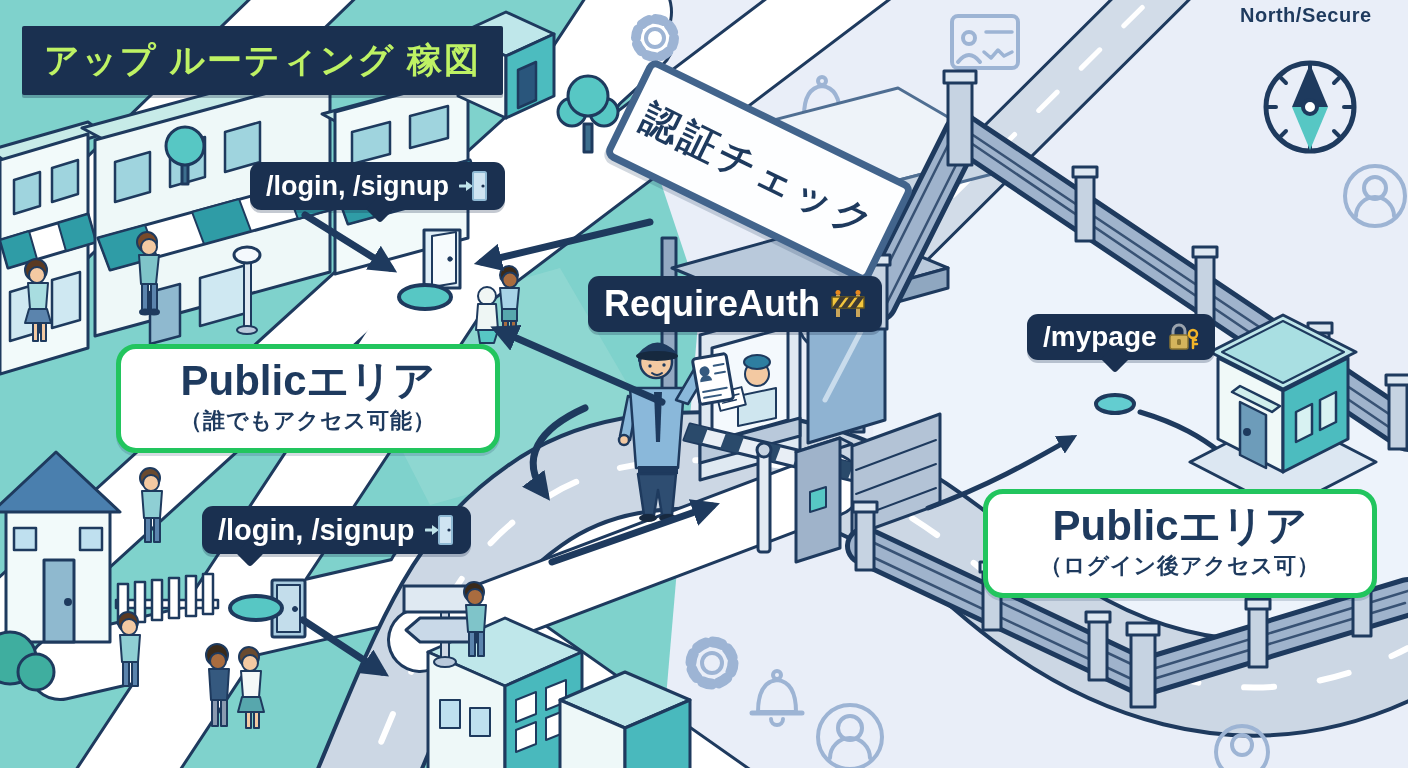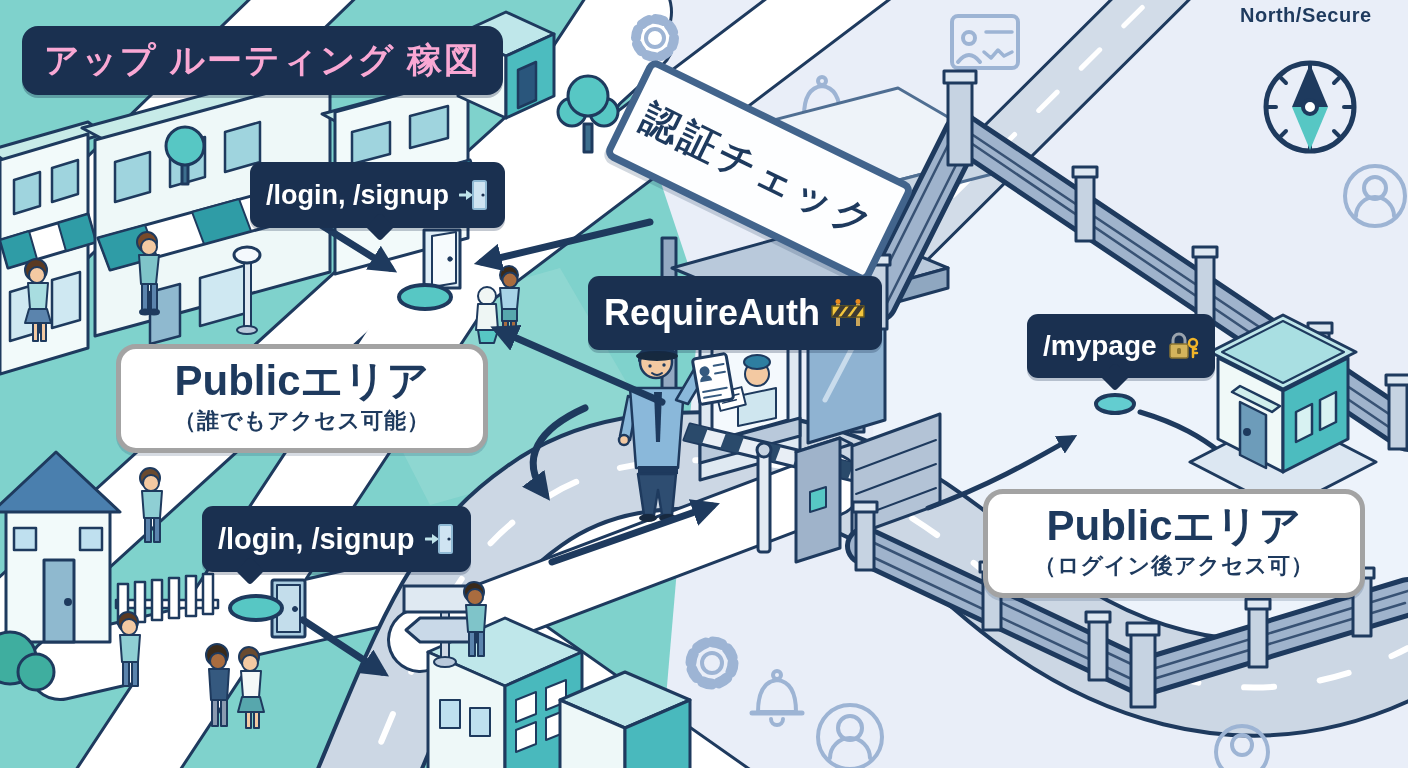--- a/index.html
+++ b/index.html
@@ -4,43 +4,43 @@
 <style>
   html,body{margin:0;padding:0;background:#cfd8e6;}
   .stage{position:relative;width:1408px;height:768px;overflow:hidden;
          background:#e9eef8;font-family:"Liberation Sans","DejaVu Sans",sans-serif;}
   .stage svg.scene{position:absolute;left:0;top:0;}
   svg *{stroke-linejoin:round;stroke-linecap:round;}
 
   
   .chip{position:absolute;background:#1a3050;color:#fff;font-weight:bold;
         border-radius:11px;display:flex;align-items:center;gap:10px;
-        padding:16px 16px;box-shadow:0 3px 0 rgba(20,40,70,.25);z-index:20;}
+        padding:7px 16px;box-shadow:0 3px 0 rgba(20,40,70,.25);z-index:20;}
   .chip .tail{position:absolute;bottom:-9px;width:20px;height:20px;background:#1a3050;
         transform:rotate(45deg);border-radius:3px;z-index:-1;}
   .chip-login-top{left:250px;top:162px;font-size:27px;}
   .chip-login-top .tail{left:120px;}
   .chip-require{left:588px;top:276px;font-size:36px;align-items:center;}
   .chip-mypage{left:1027px;top:314px;font-size:28px;}
   .chip-mypage .tail{left:78px;}
   .chip-login-bottom{left:202px;top:506px;font-size:29px;}
   .chip-login-bottom .tail{left:38px;}
 
-  .title-chip{position:absolute;left:22px;top:26px;background:#1a3050;color:#f9a8d4;
+  .title-chip{position:absolute;left:22px;top:26px;background:#1a3050;color:#bef264;
         font-size:35px;font-weight:bold;letter-spacing:2px;padding:11px 22px;
-        border-radius:16px;z-index:20;box-shadow:0 3px 0 rgba(20,40,70,.3);}
+        border-radius:2px;z-index:20;box-shadow:0 3px 0 rgba(20,40,70,.3);}
 
   .auth-sign{position:absolute;left:612px;top:116px;width:280px;height:96px;
         background:#fdfeff;border:7px solid #42648c;border-radius:10px;
         transform:rotate(26deg);display:flex;align-items:center;justify-content:center;
         font-size:38px;font-weight:bold;color:#1e3a5e;letter-spacing:4px;z-index:15;
         box-shadow:0 4px 0 rgba(30,58,94,.2);}
 
-  .area-box{position:absolute;background:#ffffff;border:5px solid #a3a3a3;border-radius:20px;
-        text-align:center;color:#1e3a5e;padding:8px 14px 12px;z-index:20;
+  .area-box{position:absolute;background:#ffffff;border:5px solid #22c55e;border-radius:20px;
+        text-align:center;color:#1e3a5e;padding:8px 20px 12px;z-index:20;
         box-shadow:0 3px 0 rgba(30,58,94,.18);}
   .area-public{left:116px;top:344px;width:334px;}
   .area-private{left:983px;top:489px;width:344px;}
   .area-title{font-size:42px;font-weight:bold;line-height:1.12;}
   .area-sub{font-size:22px;font-weight:bold;margin-top:2px;letter-spacing:1px;}
 
   .compass-label{position:absolute;left:1240px;top:4px;font-size:20px;font-weight:bold;
         color:#1e3a5e;z-index:20;letter-spacing:.5px;}
 </style>
 </head>

